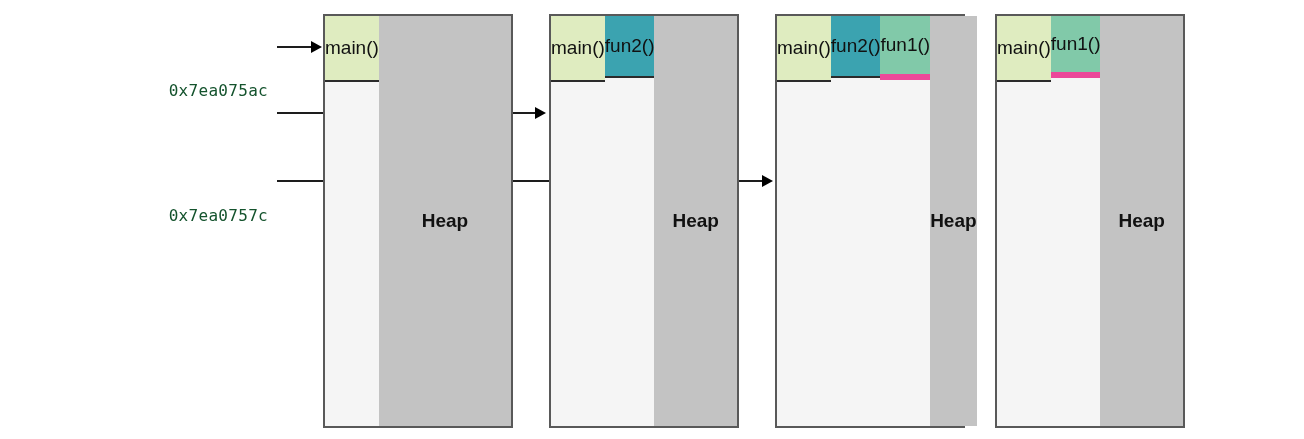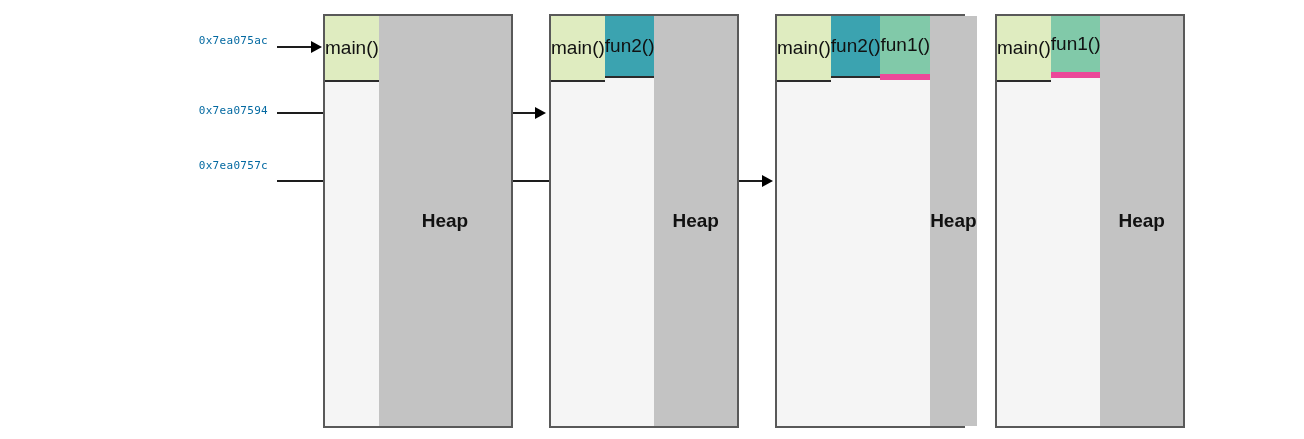--- a/index.html
+++ b/index.html
@@ -13,26 +13,27 @@
     height: 439px;
     background: #ffffff;
     overflow: hidden;
     font-family: "Liberation Sans", sans-serif;
   }
 
   
   .addr-label {
     position: absolute;
     font-family: "DejaVu Sans Mono", "Liberation Mono", monospace;
-    font-size: 11px;
+    font-size: 16px;
     line-height: 1;
-    color: #0369a1;
+    color: #14532d;
     white-space: pre;
     text-align: right;
     letter-spacing: 0.3px;
+    margin-top: 48px;
   }
 
   
   .arrow-line {
     position: absolute;
     height: 0;
     border-top: 2px solid #1d1d1d;
   }
   .arrow-head {
     position: absolute;
@@ -77,21 +78,20 @@
     pointer-events: none;
   }
 </style>
 </head>
 <body>
 
 <div id="canvas">
 
   <div class="addr-label" style="left:0px; top:35px; width:268px;">0x7ea075ac</div>
 
-  <div class="addr-label" style="left:0px; top:105px; width:268px;">0x7ea07594</div>
 
   <div class="addr-label" style="left:0px; top:160px; width:268px;">0x7ea0757c</div>
 
   <div class="arrow-line" style="left:277px; top:46px; width:36px;"></div>
   <div class="arrow-head" style="left:311px; top:41px;"></div>
 
   <div class="arrow-line" style="left:277px; top:112px; width:260px;"></div>
   <div class="arrow-head" style="left:535px; top:107px;"></div>
 
   <div class="arrow-line" style="left:277px; top:180px; width:487px;"></div>

